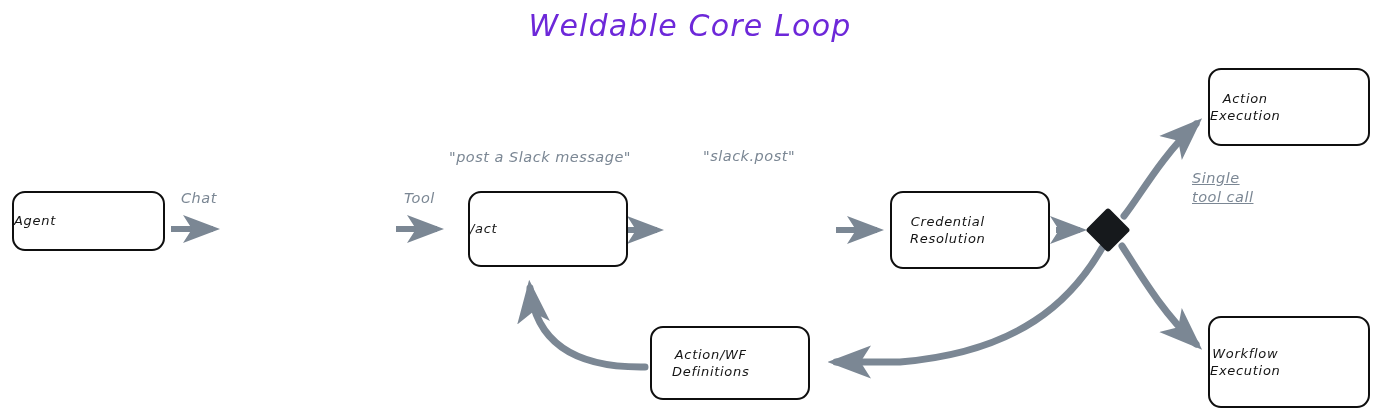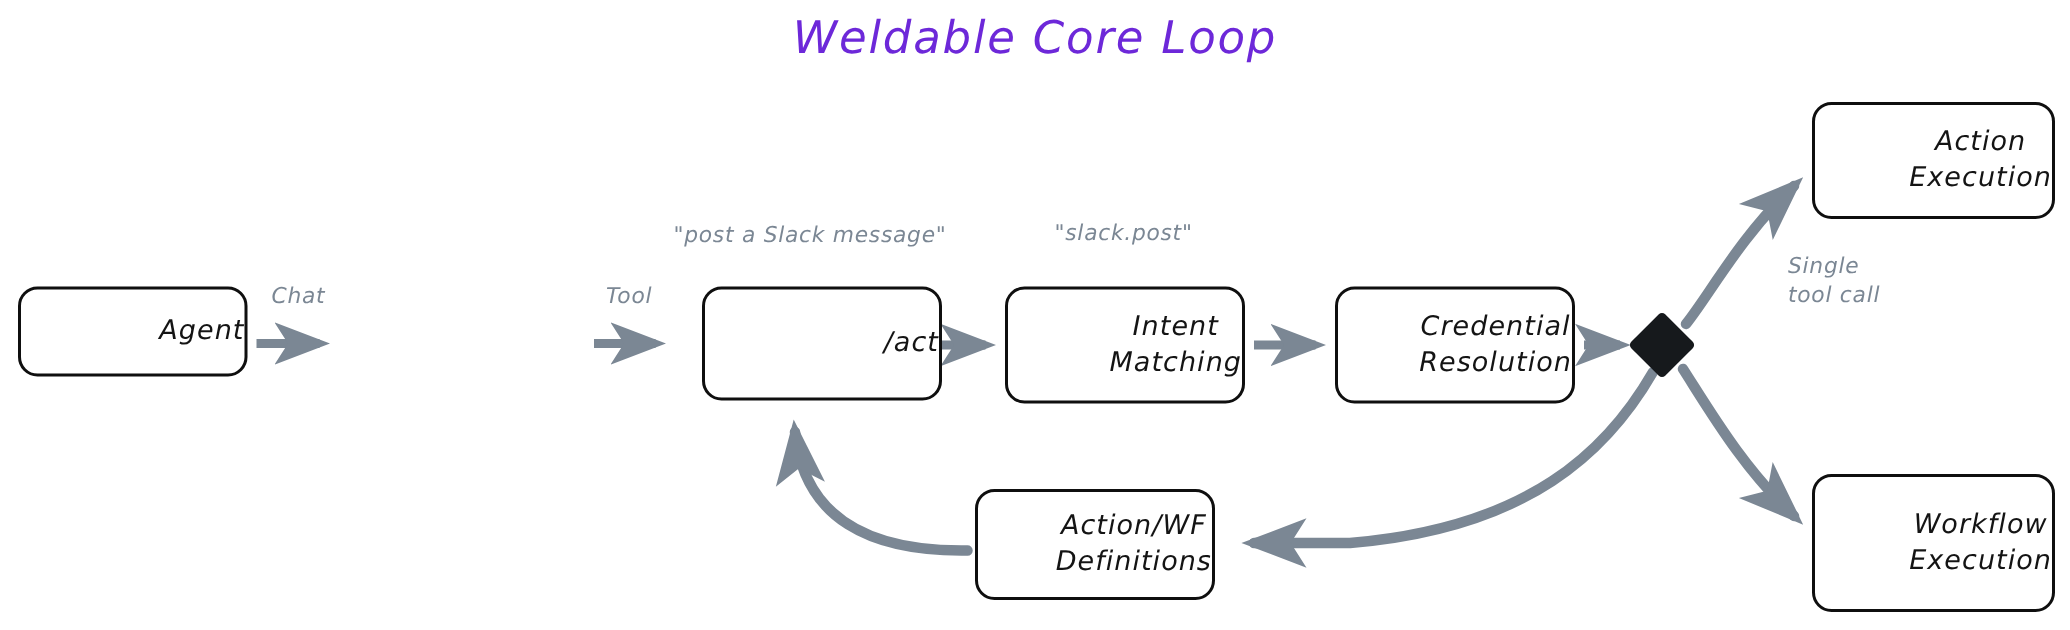--- a/index.html
+++ b/index.html
@@ -36,24 +36,24 @@
     font-style: italic;
   }
   .node {
     position: absolute;
     box-sizing: border-box;
     background: #ffffff;
     border: 2.6px solid #0f0f0f;
     border-radius: 13px;
     display: flex;
     align-items: center;
-    justify-content: flex-end;
+    justify-content: flex-start;
     text-align: center;
     color: #141414;
-    font-size: 18px;
+    font-size: 13px;
     line-height: 1.32;
     letter-spacing: 0.7px;
     font-style: italic;
     font-family: "DejaVu Sans", sans-serif;
   }
   .node-label {
     display: block;
     white-space: pre-line;
   }
   .edge-label {
@@ -128,26 +128,22 @@
 
   <div class="node" style="left:12px; top:191px; width:153px; height:60px;">
     <span class="node-label">Agent</span>
   </div>
 
 
   <div class="node" style="left:468px; top:191px; width:160px; height:76px;">
     <span class="node-label">/act</span>
   </div>
 
-  <div class="node" style="left:670px; top:191px; width:160px; height:78px;">
-    <span class="node-label">Intent
-Matching</span>
-  </div>
 
-  <div class="node" style="left:890px; top:191px; width:160px; height:78px;">
+  <div class="node" style="left:890px; top:191px; width:160px; height:78px;padding-left:18px;">
     <span class="node-label">Credential
 Resolution</span>
   </div>
 
   <div class="diamond" style="left:1092px; top:214px;"></div>
 
   <div class="node" style="left:1208px; top:68px; width:162px; height:78px;">
     <span class="node-label">Action
 Execution</span>
   </div>
@@ -163,18 +159,18 @@
   </div>
 
   <div class="edge-label" style="left:181px; top:189px;">Chat</div>
 
   <div class="edge-label" style="left:404px; top:189px;">Tool</div>
 
   <div class="edge-label" style="left:449px; top:148px;">"post a Slack message"</div>
 
   <div class="edge-label" style="left:703px; top:147px;">"slack.post"</div>
 
-  <div class="edge-label" style="left:1192px; top:169px;">Single
+  <div class="edge-label" style="left:1192px; top:169px;text-decoration:underline;">Single
 tool call</div>
 
 
 
 </div>
 
 </body></html>

